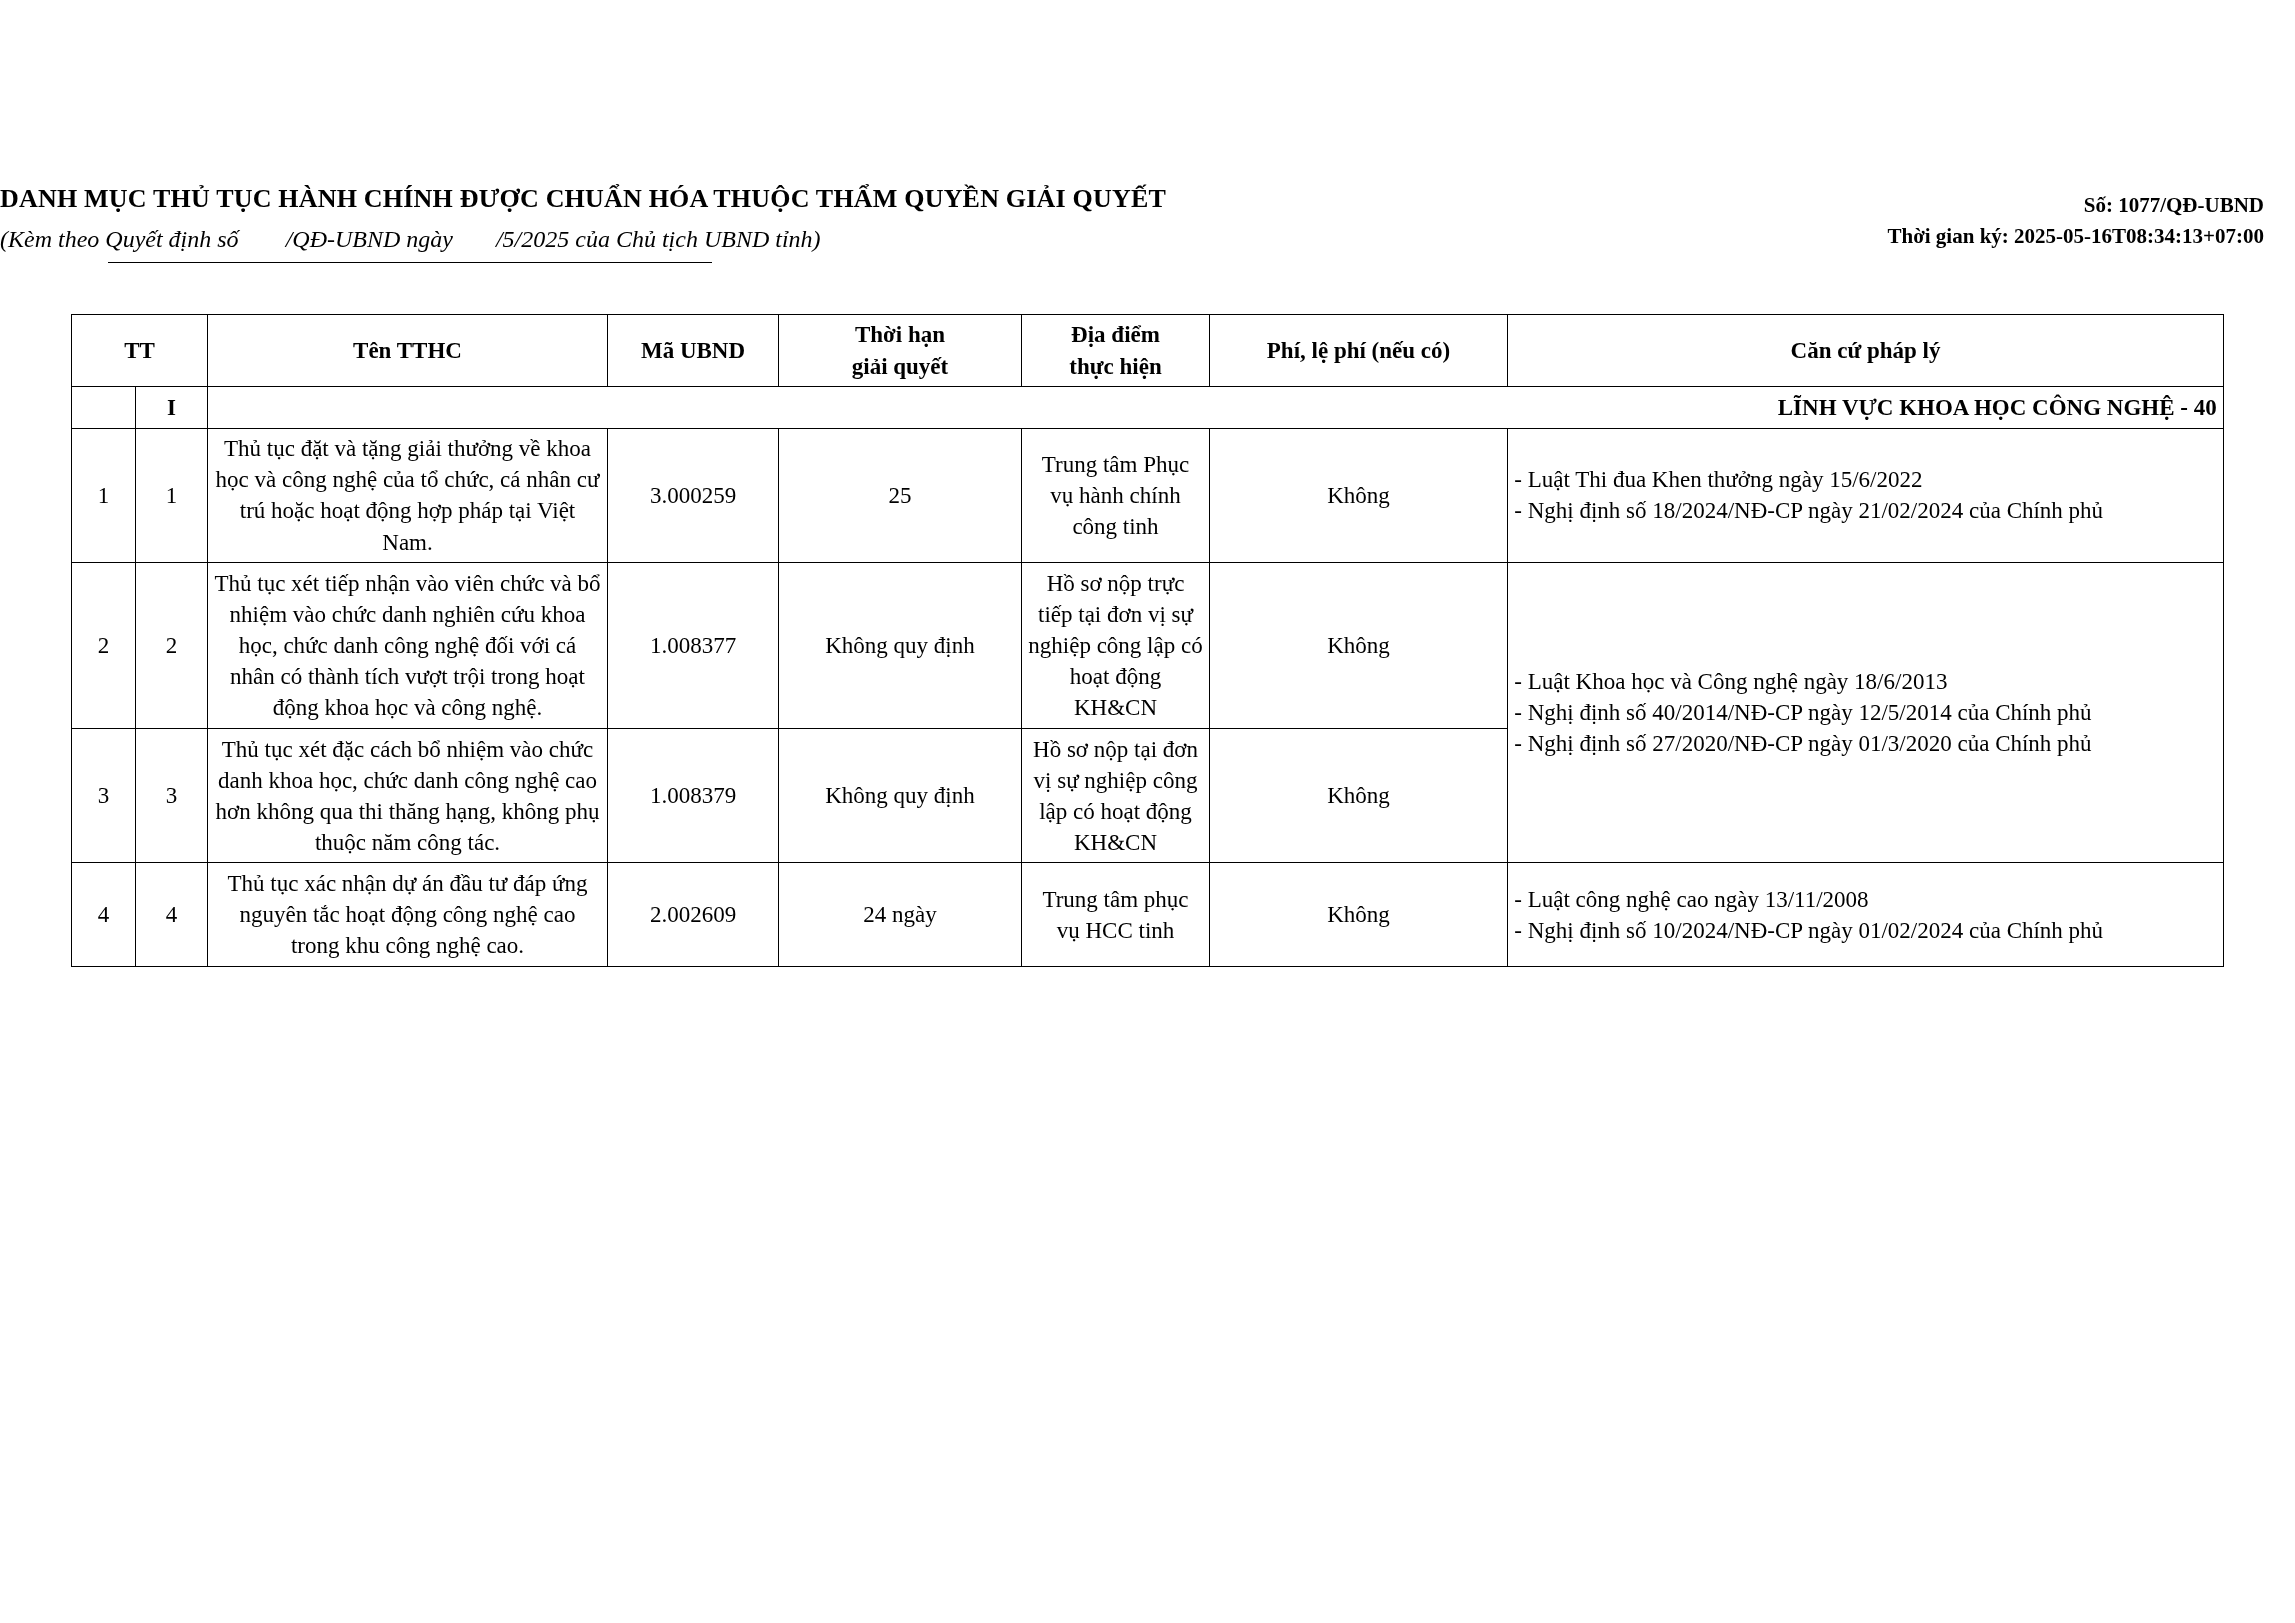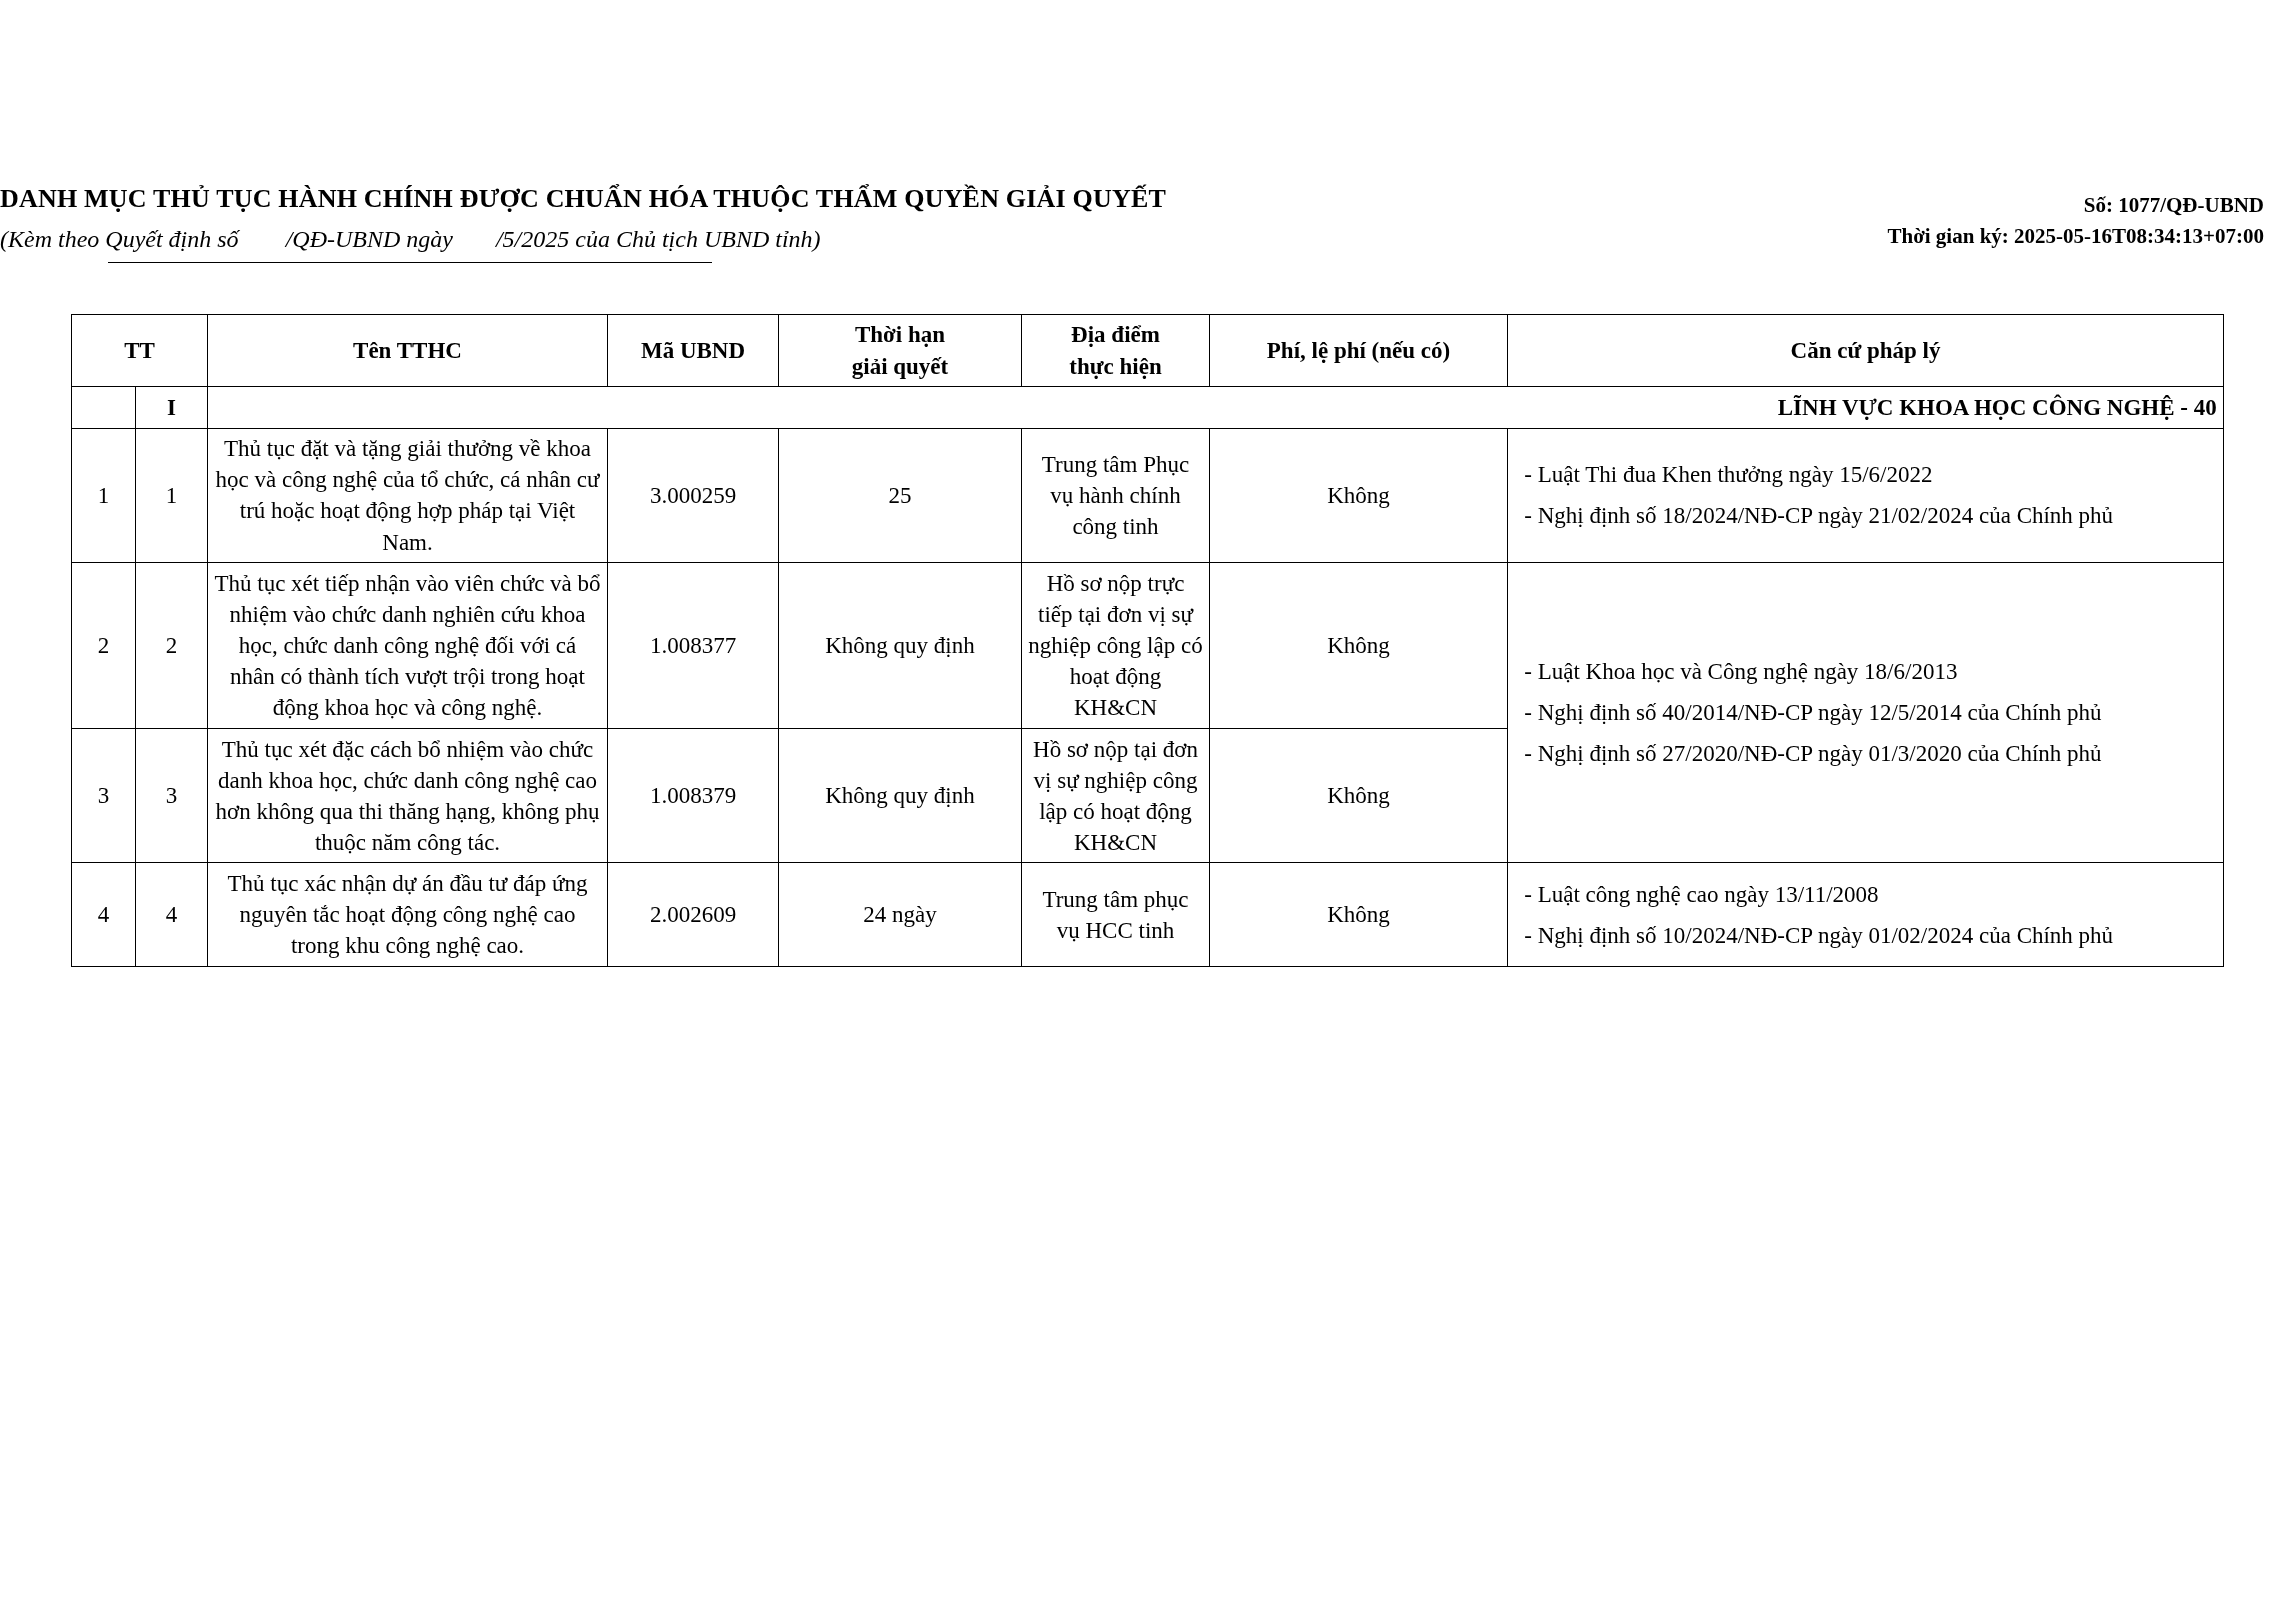--- a/index.html
+++ b/index.html
@@ -102,21 +102,21 @@
   td.center { text-align: center; }
   td.just {
     text-align: center;
   }
   td.legal {
     text-align: justify;
     text-align-last: left;
     padding-left: 12.6px;
     padding-right: 12.6px;
   }
-  td.legal div { margin: 10px; }
+  td.legal div { margin: 0; }
   .section-row td {
     font-weight: bold;
     font-size: 24px;
   }
   .section-label {
     text-align: center;
     font-weight: bold;
   }
   .section-title {
     text-align: right;

